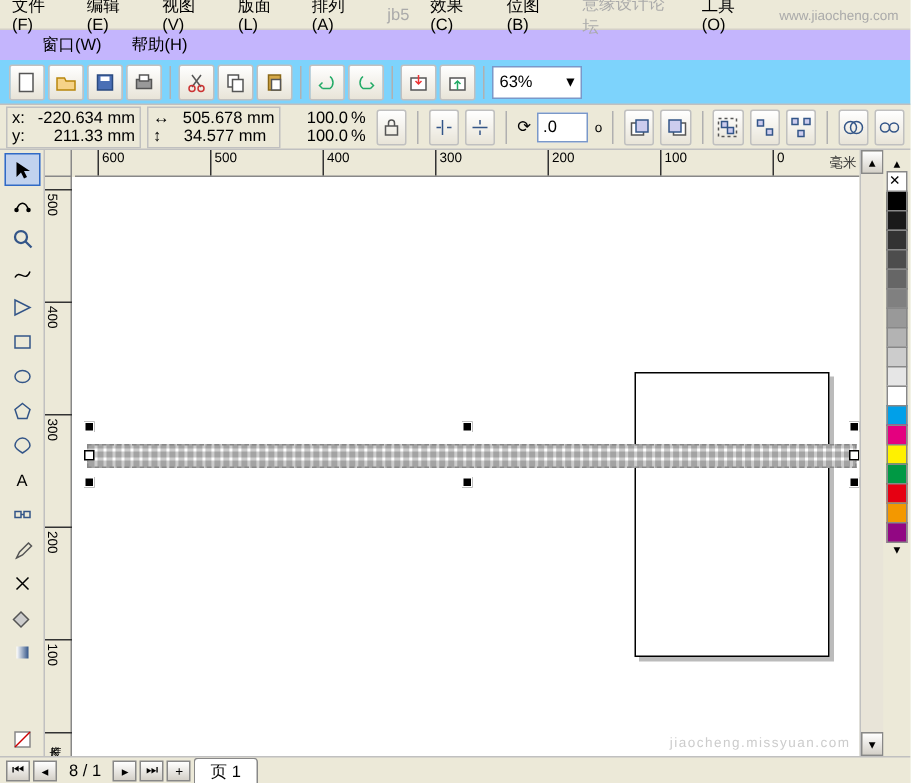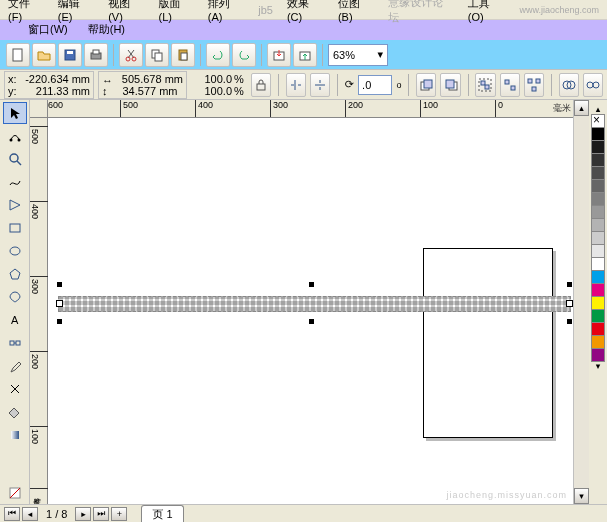--- a/index.html
+++ b/index.html
@@ -18,35 +18,35 @@
 .coord-lbl{width:12px}
 .coord-val{width:68px;text-align:right}
 .pct{display:flex;flex-direction:column;font-size:10px;line-height:12px;padding:1px 3px}
 .rot-input{width:40px;height:20px;border:1px solid #7a98c9;background:#fff;padding:0 3px;display:flex;align-items:center}
 .main{display:flex;height:404px}
 .toolbox{width:30px;background:#ece9d8;border-right:1px solid #c0c0c0;display:flex;flex-direction:column;padding-top:2px;gap:1px;align-items:center}
 .tool{width:24px;height:22px;border:1px solid transparent;display:flex;align-items:center;justify-content:center;cursor:pointer}
 .tool.active{border:1px solid #316ac5;background:#c1d2ee}
 .canvas-wrap{flex:1;display:flex;flex-direction:column;overflow:hidden;position:relative}
 .ruler-corner{position:absolute;left:0;top:0;width:18px;height:18px;background:#ece9d8;border-right:1px solid #888;border-bottom:1px solid #888;z-index:3}
-.ruler-h{position:absolute;left:0;right:0;top:0;height:18px;background:#ece9d8;border-bottom:1px solid #888;z-index:2;overflow:hidden}
+.ruler-h{position:absolute;left:20px;right:0;top:0;height:18px;background:#ece9d8;border-bottom:1px solid #888;z-index:2;overflow:hidden}
 .ruler-v{position:absolute;top:18px;bottom:0;left:0;width:18px;background:#ece9d8;border-right:1px solid #888;z-index:2}
 .ruler-h .tick{position:absolute;top:0;border-left:1px solid #333;height:18px;font-size:9px;padding-left:2px}
 .ruler-v .tick{position:absolute;left:0;border-top:1px solid #333;width:18px;font-size:9px;writing-mode:vertical-lr;text-align:right;padding-top:2px}
 .canvas{position:absolute;left:18px;top:18px;right:0;bottom:0;background:#fff;overflow:hidden}
 .palette{width:18px;background:#ece9d8;display:flex;flex-direction:column;align-items:center;padding-top:4px}
 .swatch{width:14px;height:14px;border:1px solid #888;margin-bottom:-1px}
 .swatch.none{background:#fff;position:relative}
 .swatch.none::after{content:"×";position:absolute;left:1px;top:-2px;font-size:12px;color:#000}
 .scrollbar-v{width:16px;background:#ece9d8;border-left:1px solid #c0c0c0;display:flex;flex-direction:column}
 .sb-btn{height:16px;background:linear-gradient(#fff,#d4d0c8);border:1px solid #888;display:flex;align-items:center;justify-content:center;font-size:9px}
 .sb-track{flex:1;background:#e8e4d8}
 .statusbar{height:18px;background:#ece9d8;border-top:1px solid #c0c0c0;display:flex;align-items:center;padding:0 4px;gap:2px;font-size:10px}
 .nav-btn{width:16px;height:14px;border:1px solid #888;background:linear-gradient(#fff,#d4d0c8);display:flex;align-items:center;justify-content:center;font-size:9px;cursor:pointer}
-.page-tab{padding:1px 10px;background:#fff;border:1px solid #888;border-bottom:none;border-radius:3px 3px 0 0;margin-left:12px}
+.page-tab{padding:1px 10px;background:#fff;border:1px solid #888;border-bottom:none;border-radius:3px 3px 0 0;margin-left:0}
 .page-rect{position:absolute;right:20px;top:130px;width:130px;height:190px;border:1px solid #000;background:#fff;box-shadow:3px 3px 0 #bbb}
 .hatch{position:absolute;left:10px;right:2px;height:16px;top:178px;background:repeating-linear-gradient(90deg,#ccc 0 4px,#fff 4px 6px),repeating-linear-gradient(0deg,#ccc 0 4px,#fff 4px 6px);background-blend-mode:multiply;border:1px dashed #888}
 .handle{position:absolute;width:7px;height:7px;background:#000;border:1px solid #fff}
 .handle.open{background:#fff;border:1px solid #000}
 .watermark{position:absolute;right:6px;bottom:4px;font-size:10px;color:#ccc;letter-spacing:1px}
 .unit-lbl{position:absolute;right:2px;top:2px;font-size:9px;color:#333}
 svg{display:block}
 </style>
 </head>
 <body>
@@ -410,18 +410,18 @@
     <div class="swatch" style="background:#e60012"></div>
     <div class="swatch" style="background:#f39800"></div>
     <div class="swatch" style="background:#920783"></div>
     <div style="font-size:9px">▾</div>
   </div>
 </div>
 
 <div class="statusbar">
   <div class="nav-btn">⏮</div>
   <div class="nav-btn">◂</div>
-  <span style="padding:0 6px">1 / 8</span>
+  <span style="padding:0 6px">8 / 1</span>
   <div class="nav-btn">▸</div>
   <div class="nav-btn">⏭</div>
   <div class="nav-btn">+</div>
   <div class="page-tab">页 1</div>
 </div>
 
 </body></html>

